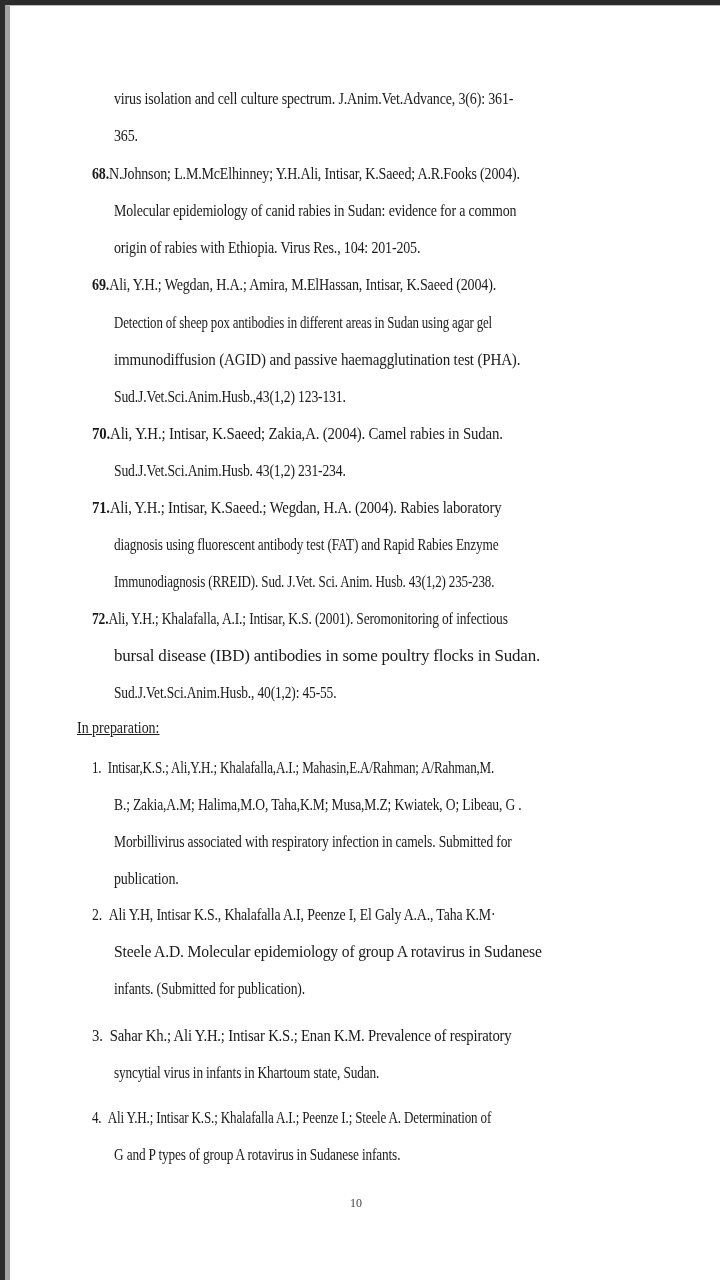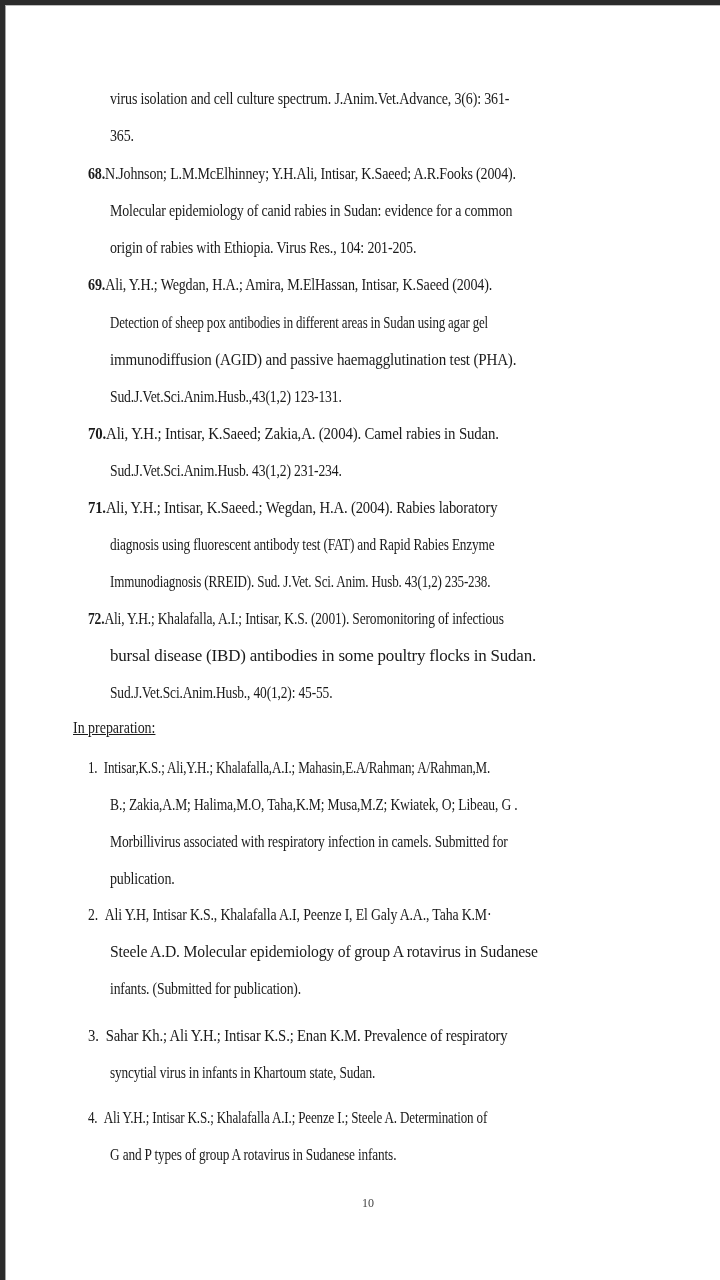--- a/index.html
+++ b/index.html
@@ -7,38 +7,38 @@
     width: 720px; height: 1280px; overflow: hidden;
     background: #2b2b2b;
     position: relative;
     font-family: "Liberation Serif", "DejaVu Serif", serif;
     color: #1a1a1a;
   }
   .page {
     position: absolute; left: 5px; top: 5px; right: 0; bottom: 0;
     background: #ffffff;
     border-top: 1px solid #bdbdbd;
-    border-left: 1px solid #a3a3a3;
+    border-left: 5px solid #a3a3a3;
   }
   .line {
     position: absolute;
     font-size: 17.5px;
     line-height: 20px;
     white-space: nowrap;
     transform-origin: left top;
     letter-spacing: -0.2px;
   }
   .num { font-weight: bold; }
   .heading {
     position: absolute; left: 67px; top: 712px;
     font-size: 17px; text-decoration: underline;
     transform: scaleX(0.82); transform-origin: left top;
   }
   .pgnum {
-    position: absolute; left: 356px; top: 1190px; font-size: 12px; color: #444;
+    position: absolute; left: 340px; top: 1190px; font-size: 12px; color: #444;
   }
 </style>
 </head>
 <body>
 
 <div class="page">
 
   <div class="line" style="left:104px; top:82px; transform:scaleX(0.80);">virus isolation and cell culture spectrum. J.Anim.Vet.Advance, 3(6): 361-</div>
   <div class="line" style="left:104px; top:119px; transform:scaleX(0.80);">365.</div>
 

